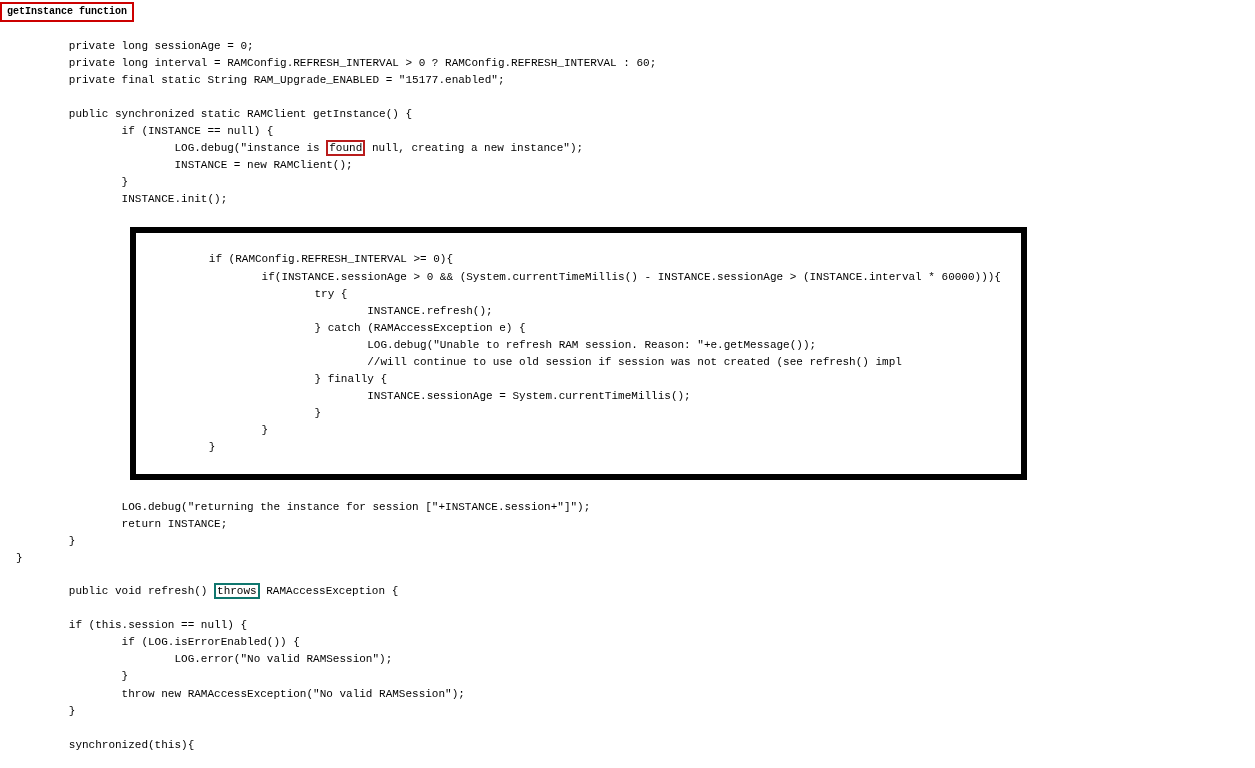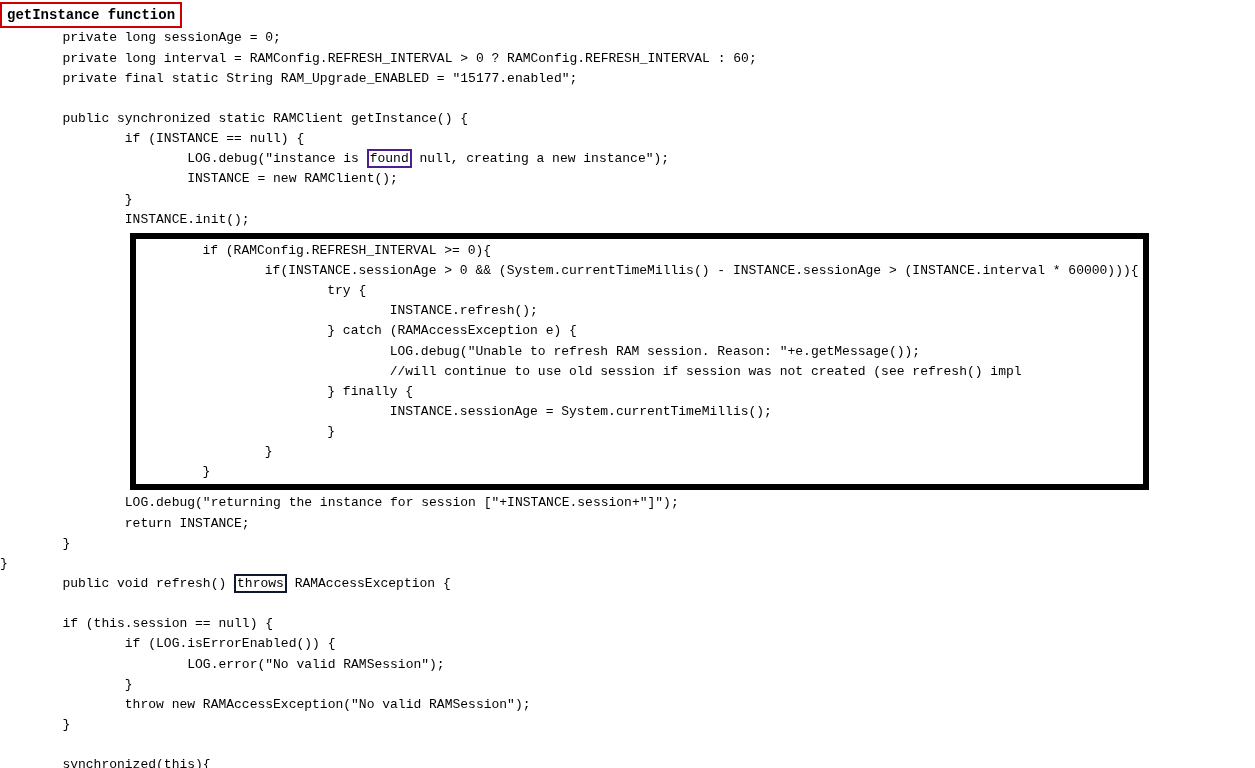--- a/index.html
+++ b/index.html
@@ -21,52 +21,52 @@
     .code-container {
       padding: 0;
       position: relative;
       background: #ffffff;
     }
 
     .section-title-bar {
       border: 2px solid #cc0000;
       display: inline-block;
       padding: 0px 5px;
-      font-size: 14px;
+      font-size: 10px;
       font-weight: bold;
       line-height: 1.6;
     }
 
     pre {
       font-family: 'Courier New', Courier, monospace;
-      font-size: 13px;
+      font-size: 11px;
       line-height: 1.55;
       background: #fff;
       color: #000;
-      margin: 0;
+      margin: 16px;
       padding: 0;
       white-space: pre;
     }
   </style>
 </head>
 <body>
 
 <div class="code-container">
   
   <div style="padding: 2px 0 0 0;">
     <span class="section-title-bar">getInstance function</span>
   </div>
 
   <pre>        private long sessionAge = 0;
         private long interval = RAMConfig.REFRESH_INTERVAL &gt; 0 ? RAMConfig.REFRESH_INTERVAL : 60;
         private final static String RAM_Upgrade_ENABLED = "15177.enabled";
 
         public synchronized static RAMClient getInstance() {
                 if (INSTANCE == null) {
-                        LOG.debug("instance is <span style="display:inline; border: 2px solid #4c1d95; padding:0 1px;">found</span> null, creating a new instance");
+                        LOG.debug("instance is <span style="display:inline; border: 2px solid #b91c1c; padding:0 1px;">found</span> null, creating a new instance");
                         INSTANCE = new RAMClient();
                 }
                 INSTANCE.init();</pre>
 
   
   <div style="border: 6px solid #000000; margin: 3px 8px 3px 130px; padding: 2px 4px; display: inline-block; background: #fff;">
 <pre>        if (RAMConfig.REFRESH_INTERVAL &gt;= 0){
                 if(INSTANCE.sessionAge &gt; 0 &amp;&amp; (System.currentTimeMillis() - INSTANCE.sessionAge &gt; (INSTANCE.interval * 60000))){
                         try {
                                 INSTANCE.refresh();
@@ -80,21 +80,21 @@
         }</pre>
   </div>
 
   <pre>                LOG.debug("returning the instance for session ["+INSTANCE.session+"]");
                 return INSTANCE;
         }
 }</pre>
 
   
 
-  <pre>        public void refresh() <span style="display:inline; border: 2px solid #0f172a; padding:0 1px;">throws</span> RAMAccessException {
+  <pre>        public void refresh() <span style="display:inline; border: 2px solid #0f766e; padding:0 1px;">throws</span> RAMAccessException {
 
         if (this.session == null) {
                 if (LOG.isErrorEnabled()) {
                         LOG.error("No valid RAMSession");
                 }
                 throw new RAMAccessException("No valid RAMSession");
         }
 
         synchronized(this){
                 

